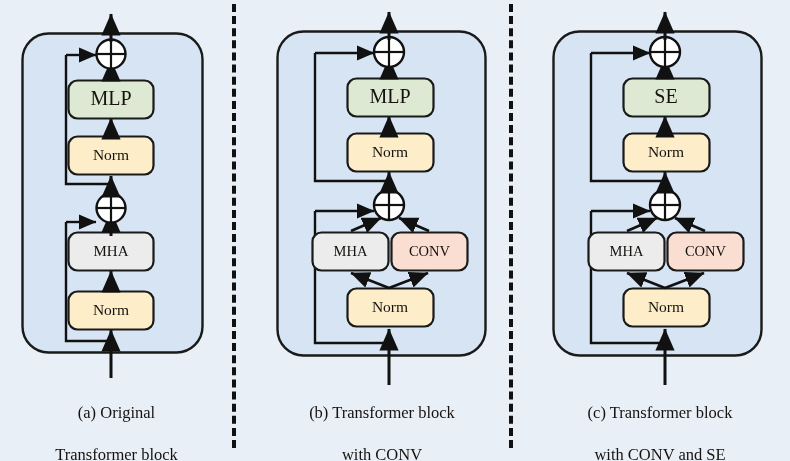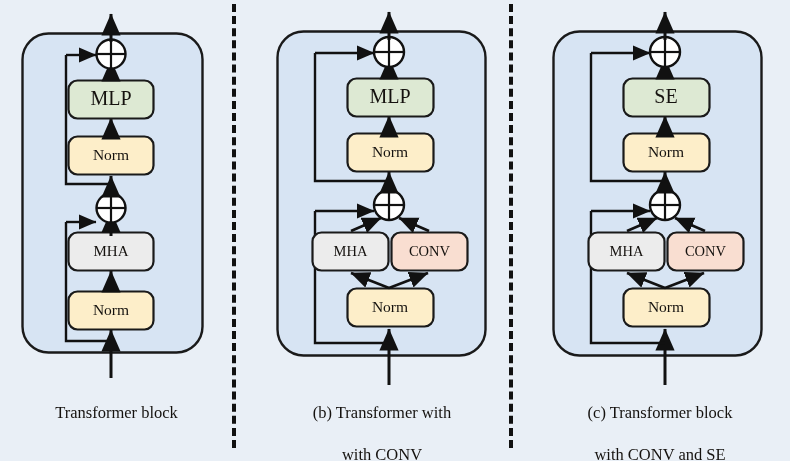--- a/index.html
+++ b/index.html
@@ -89,20 +89,21 @@
 
       <g>
         <circle cx="111" cy="54" r="14.5" fill="#ffffff" stroke="#111111" stroke-width="2.4"></circle>
         <line x1="96.5" y1="54" x2="125.5" y2="54" stroke="#111111" stroke-width="2.2"></line>
         <line x1="111" y1="39.5" x2="111" y2="68.5" stroke="#111111" stroke-width="2.2"></line>
       </g>
 
       <line x1="111" y1="42" x2="111" y2="14" stroke="#111111" stroke-width="3" marker-end="url(#ah-a)"></line>
     </svg>
     <div class="caption" style="left:0;top:381px;width:233px;">
+      <div>(a) Original</div>
       <div>Transformer block</div>
     </div>
   </div>
 
   <div class="panel" style="left:255px;width:255px;">
     <svg width="255" height="461" viewBox="0 0 255 461" xmlns="http://www.w3.org/2000/svg">
       <defs>
         <marker id="ah-b" markerWidth="9" markerHeight="9" refX="7.2" refY="3.2" orient="auto" markerUnits="strokeWidth">
           <path d="M0,0 L7.4,3.2 L0,6.4 z" fill="#111111"></path>
         </marker>
@@ -153,21 +154,21 @@
 
       <g>
         <circle cx="134" cy="52" r="15" fill="#ffffff" stroke="#111111" stroke-width="2.4"></circle>
         <line x1="119" y1="52" x2="149" y2="52" stroke="#111111" stroke-width="2.2"></line>
         <line x1="134" y1="37" x2="134" y2="67" stroke="#111111" stroke-width="2.2"></line>
       </g>
 
       <line x1="134" y1="40" x2="134" y2="12" stroke="#111111" stroke-width="3" marker-end="url(#ah-b)"></line>
     </svg>
     <div class="caption" style="left:-8px;top:381px;width:270px;">
-      <div>(b) Transformer with</div>
+      <div>(b) Transformer block</div>
       <div>with CONV</div>
     </div>
   </div>
 
   <div class="panel" style="left:532px;width:258px;">
     <svg width="258" height="461" viewBox="0 0 258 461" xmlns="http://www.w3.org/2000/svg">
       <defs>
         <marker id="ah-c" markerWidth="9" markerHeight="9" refX="7.2" refY="3.2" orient="auto" markerUnits="strokeWidth">
           <path d="M0,0 L7.4,3.2 L0,6.4 z" fill="#111111"></path>
         </marker>

